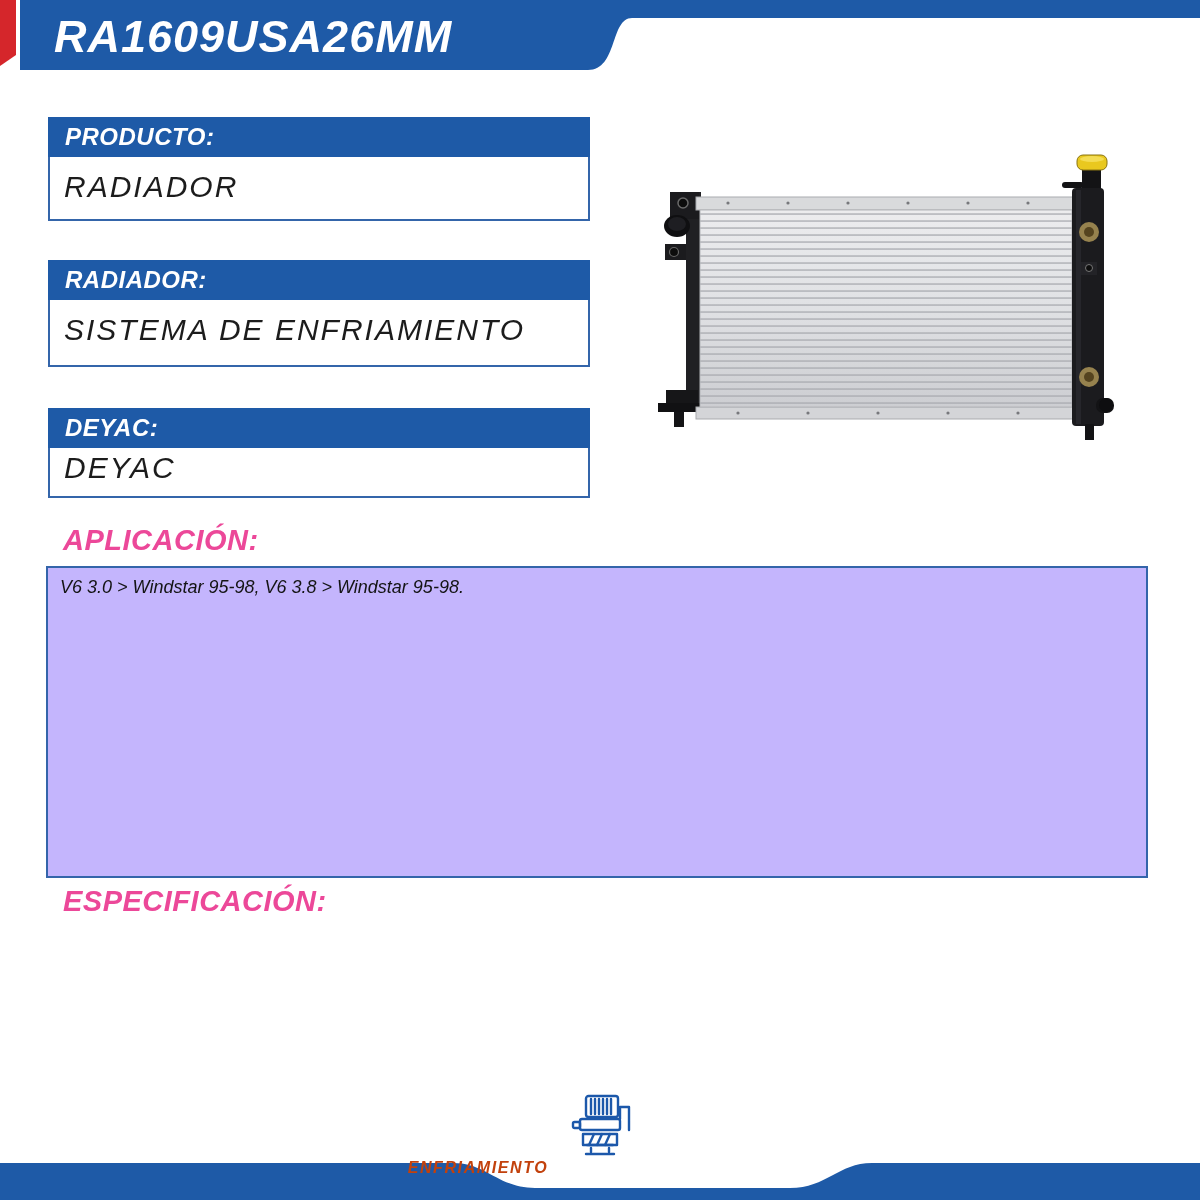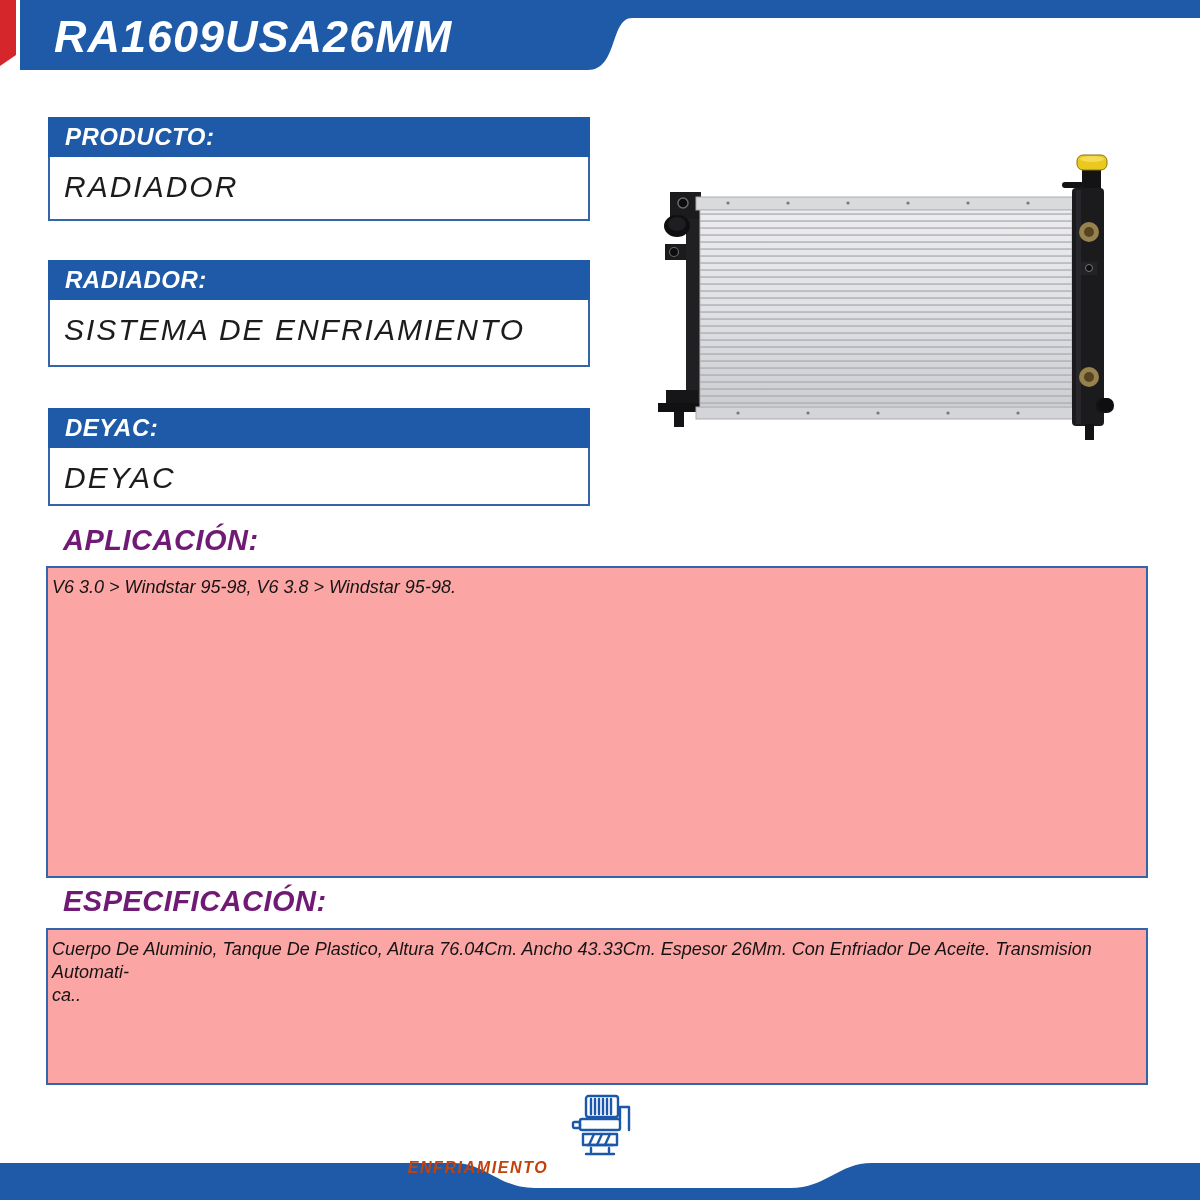--- a/index.html
+++ b/index.html
@@ -14,29 +14,29 @@
   
   .field{position:absolute;left:48px;width:542px;}
   .f1{top:117px}.f2{top:260px}.f3{top:408px}
   .field-label-bar{height:40px;background:#1e5aa7;display:flex;align-items:center;
         padding-left:17px;box-sizing:border-box;}
   .field-label-bar span{color:#ffffff;font-weight:800;font-size:24px;letter-spacing:.5px;}
   .field-value-box{background:#fff;border:2px solid #3465aa;border-top:none;box-sizing:border-box;
         padding:13px 6px 0 14px;font-size:30px;color:#1c1c1c;letter-spacing:2px;}
   .f1 .field-value-box{height:64px}
   .f2 .field-value-box{height:67px}
-  .f3 .field-value-box{height:58px;padding-top:13px}
+  .f3 .field-value-box{height:50px;padding-top:3px}
 
   
   .section-heading{position:absolute;left:63px;font-size:29px;font-weight:800;
-        color:#701a75;letter-spacing:.5px;}
+        color:#ec4899;letter-spacing:.5px;}
   .app-heading{top:524px}
   .spec-heading{top:885px}
-  .big-box{position:absolute;left:46px;width:1102px;background:#fca5a5;border:2px solid #3465aa;
-        box-sizing:border-box;font-size:18px;color:#141414;padding:8px 4px;line-height:1.28;}
+  .big-box{position:absolute;left:46px;width:1102px;background:#c4b5fd;border:2px solid #3465aa;
+        box-sizing:border-box;font-size:18px;color:#141414;padding:8px 12px;line-height:1.28;}
   .app-box{top:566px;height:312px}
   .spec-box{top:928px;height:157px}
   .big-box p{margin:0;}
 
   
   .radiator{position:absolute;left:658px;top:152px;}
 
   
   .footer-svg{position:absolute;left:0;top:1163px;display:block;}
   .footer-icon{position:absolute;left:571px;top:1094px;}
@@ -145,24 +145,20 @@
       <rect x="427" y="272" width="9" height="16" fill="#131315"></rect>
     </g>
   </svg>
 
   <div class="section-heading app-heading">APLICACIÓN:</div>
   <div class="big-box app-box">
     <p>V6 3.0 &gt; Windstar 95-98, V6 3.8 &gt; Windstar 95-98.</p>
   </div>
 
   <div class="section-heading spec-heading">ESPECIFICACIÓN:</div>
-  <div class="big-box spec-box">
-    <p>Cuerpo De Aluminio, Tanque De Plastico, Altura 76.04Cm. Ancho 43.33Cm. Espesor 26Mm. Con Enfriador De Aceite. Transmision Automati-</p>
-    <p>ca..</p>
-  </div>
 
   <svg class="footer-svg" width="1200" height="37" viewBox="0 0 1200 37">
     <path d="M0,0 H453 C487,0 498,25 535,25 H790 C827,25 838,0 872,0 H1200 V37 H0 Z" fill="#1e5aa7"></path>
   </svg>
 
   <svg class="footer-icon" width="68" height="64" viewBox="0 0 68 64" fill="none" stroke="#1c58aa" stroke-width="2.4" stroke-linecap="round" stroke-linejoin="round">
     <rect x="15" y="2" width="32" height="21" rx="2.5"></rect>
     <path d="M20,5 V20 M24,5 V20 M28,5 V20 M32,5 V20 M36,5 V20 M40,5 V20"></path>
     <rect x="9" y="25" width="40" height="11" rx="2"></rect>
     <rect x="2" y="28" width="7" height="6" rx="1.5"></rect>

